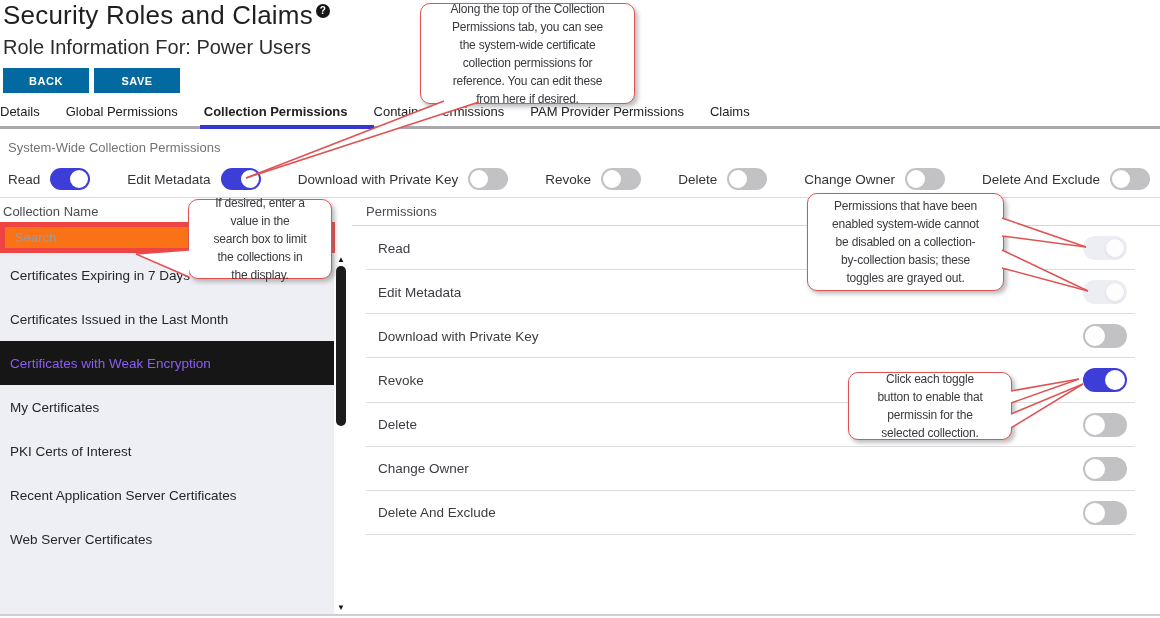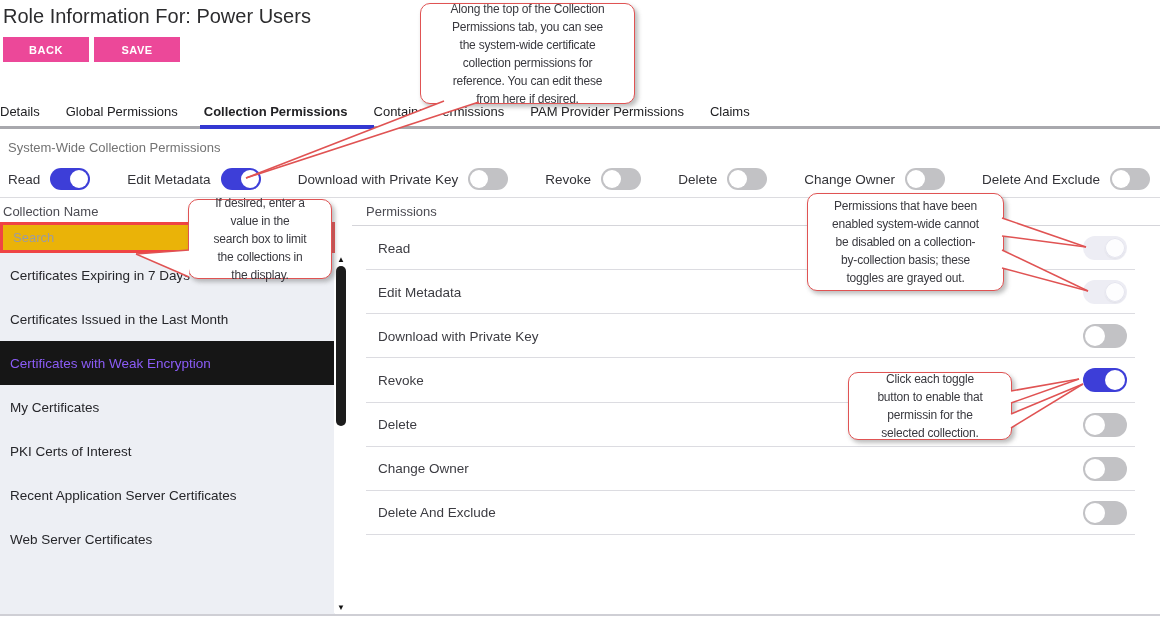--- a/index.html
+++ b/index.html
@@ -8,21 +8,21 @@
          font-family:"Liberation Sans", sans-serif; color:#222; }
 
   
   .hdr { position:absolute; left:3px; top:0; }
   .title { font-size:26px; font-weight:400; color:#1f1f1f; letter-spacing:0.2px; }
   .help { display:inline-block; width:14px; height:14px; border-radius:50%;
           background:#17171a; color:#fff; font-size:10px; font-weight:bold;
           text-align:center; line-height:14px; vertical-align:super; margin-left:3px; }
   .subtitle { font-size:20px; font-weight:400; color:#2c2c2e; margin-top:5px; }
   .btn-row { margin-top:9px; display:flex; gap:5px; }
-  .btn { width:86px; height:25px; background:#ec4899; color:#fff; border:none;
+  .btn { width:86px; height:25px; background:#0369a1; color:#fff; border:none;
          font-family:"Liberation Sans", sans-serif; font-size:11px; font-weight:bold;
          letter-spacing:0.5px; cursor:pointer; }
 
   
   .tabs { position:absolute; left:0; right:0; top:104px; display:flex; gap:26px;
           border-bottom:3px solid #a8a8ad; }
   .tab { font-size:13px; color:#212124; padding-bottom:7px; position:relative; cursor:pointer; }
   .tab[data-active="true"] { font-weight:bold; }
   .tab[data-active="true"]::after { content:""; position:absolute; left:-4px; right:-26px;
           bottom:-3px; height:4px; background:#3338d2; }
@@ -51,21 +51,21 @@
   .hdiv-top { position:absolute; left:0; right:0; top:197px; height:1px; background:#dcdce0; }
   .hdiv-bottom { position:absolute; left:0; right:0; top:614px; height:2px; background:#cfcfd5; }
 
   
   .col-head { position:absolute; top:204px; font-size:13px; color:#4b4b52; }
   .col-head.left { left:3px; }
   .col-head.right { left:366px; }
 
   
   .list-panel { position:absolute; left:0; top:222px; width:348px; height:392px; }
-  .search { width:335px; height:31px; border:3px solid #ef4444; background:#eab308;
+  .search { width:335px; height:31px; border:5px solid #ef4444; background:#f97316;
             padding:0 10px; font-family:"Liberation Sans", sans-serif; font-size:13px;
             color:#333; outline:none; display:block; }
   .search::placeholder { color:#9b9ba3; }
   .list { position:absolute; left:0; top:31px; width:335px; bottom:0; background:#edeff4; }
   .list-item { height:44px; display:flex; align-items:center; padding-left:10px;
                font-size:13.5px; color:#26262a; cursor:pointer; }
   .list-item[data-selected="true"] { background:#161616; color:#8b5cf6; }
   .vscroll { position:absolute; left:334px; top:31px; width:14px; bottom:1px; background:#fff; }
   .vscroll .arr { position:absolute; left:0; width:14px; height:11px; text-align:center;
                   font-size:8px; line-height:11px; color:#111; cursor:pointer; }
@@ -93,20 +93,21 @@
   .co-gray   { left:807px; top:193px; width:197px; height:98px;  }
   .co-click  { left:848px; top:372px; width:164px; height:68px;  }
 
   .overlay { position:absolute; left:0; top:0; width:1160px; height:618px;
              z-index:30; pointer-events:none; }
 </style>
 </head>
 <body>
 
 <div class="hdr">
+  <div class="title"><span>Security Roles and Claims</span><span class="help">?</span></div>
   <div class="subtitle">Role Information For: Power Users</div>
   <div class="btn-row">
     <button class="btn">BACK</button>
     <button class="btn">SAVE</button>
   </div>
 </div>
 
 <nav class="tabs">
   <div class="tab" data-active="false">Details</div>
   <div class="tab" data-active="false">Global Permissions</div>

